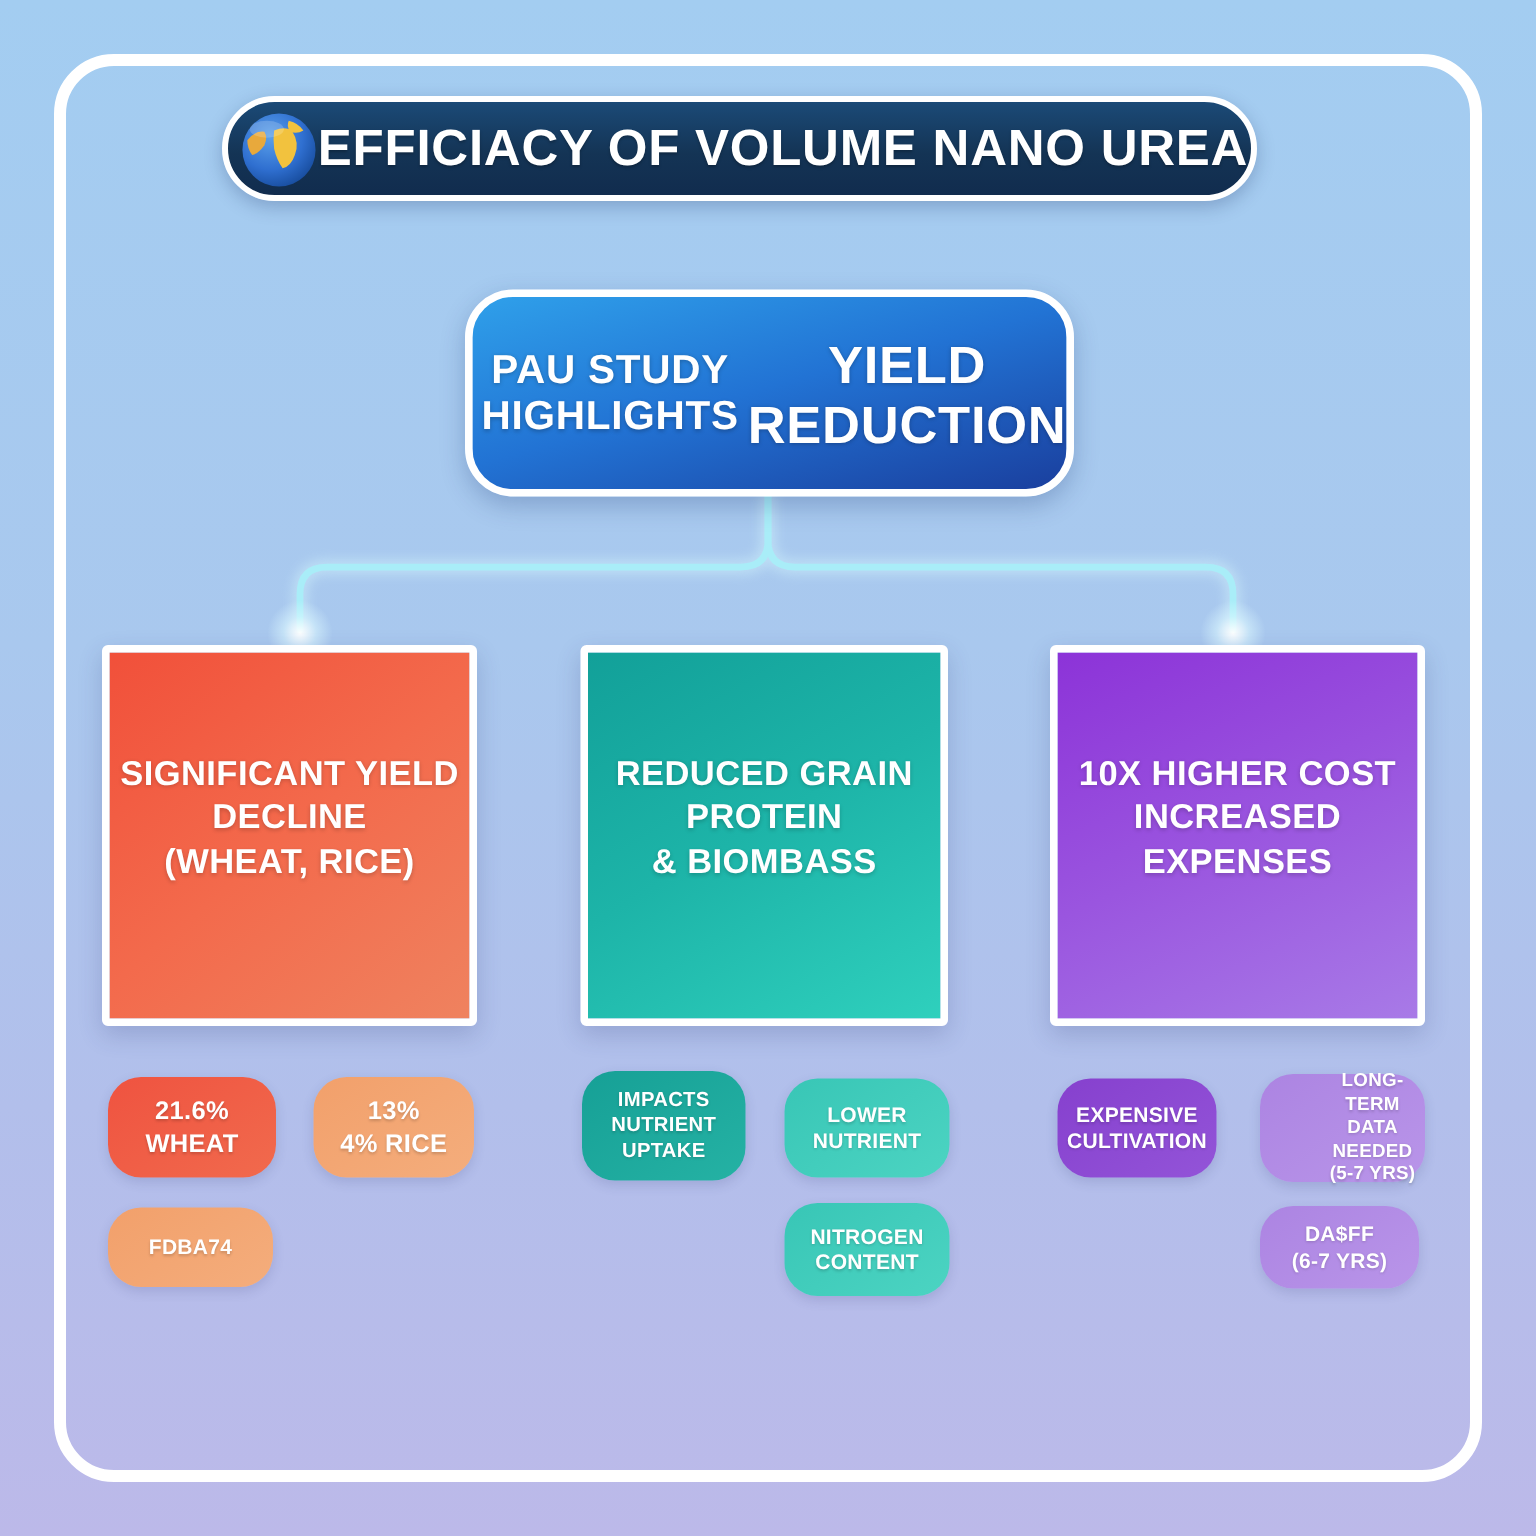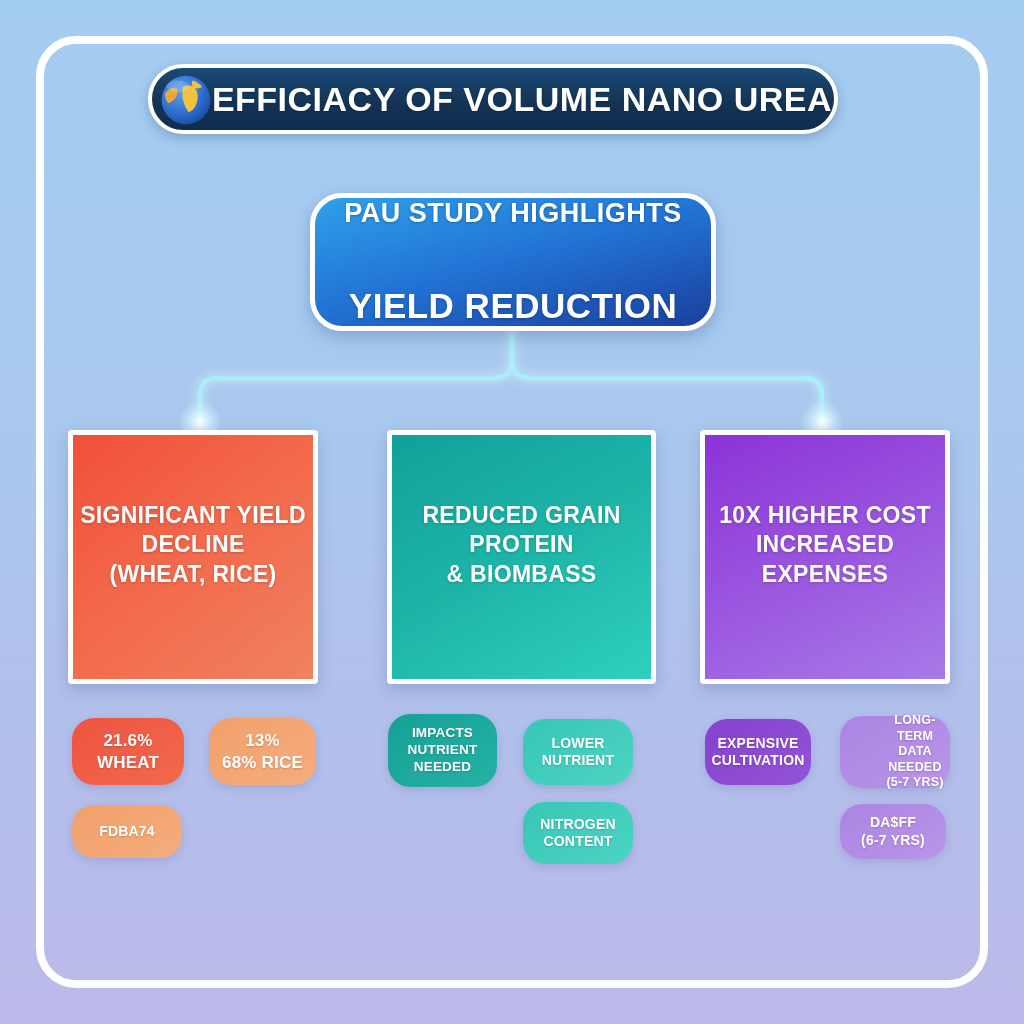--- a/index.html
+++ b/index.html
@@ -25,42 +25,42 @@
     color:#ffffff;font-weight:800;font-size:34px;letter-spacing:.5px;
     padding-left:58px;white-space:nowrap;
     text-shadow:0 1px 2px rgba(0,0,0,.25);
   }
   .globe{position:absolute;left:8px;top:6px;width:52px;height:52px;}
   
   .root-box{
     position:absolute;left:310px;top:193px;width:406px;height:138px;
     box-sizing:border-box;border:5px solid #ffffff;border-radius:32px;
     background:linear-gradient(165deg,#2fa0ea 0%,#2273d4 48%,#1a3f9e 100%);
-    display:flex;flex-direction:column;align-items:center;justify-content:space-between;
+    display:flex;flex-direction:row;align-items:center;justify-content:space-between;
     color:#fff;text-align:center;box-shadow:0 6px 16px rgba(25,50,110,.25);
   }
   .root-line1{font-size:27px;font-weight:800;letter-spacing:.5px;text-shadow:0 1px 3px rgba(0,0,0,.25);}
   .root-line2{font-size:35px;font-weight:800;letter-spacing:.5px;margin-top:4px;text-shadow:0 1px 3px rgba(0,0,0,.25);}
   
   .connectors{position:absolute;left:0;top:0;width:1024px;height:1024px;pointer-events:none;}
   .glow-dot{
     position:absolute;width:44px;height:44px;border-radius:50%;
     background:radial-gradient(circle,rgba(255,255,255,.95) 0%,rgba(220,248,255,.55) 35%,rgba(220,248,255,0) 70%);
     transform:translate(-50%,-50%);pointer-events:none;
   }
   
   .big-box{
     position:absolute;top:430px;height:254px;box-sizing:border-box;
     border:5px solid #ffffff;border-radius:4px;color:#fff;text-align:center;
     font-size:23px;font-weight:800;line-height:1.28;letter-spacing:.3px;
     padding-top:66px;text-shadow:0 1px 3px rgba(0,0,0,.2);
     box-shadow:0 6px 16px rgba(40,50,110,.2);
   }
   .big-orange{left:68px;width:250px;background:linear-gradient(140deg,#f1503a 0%,#f36a4c 50%,#ef825f 100%);}
-  .big-teal{left:387px;width:269px;background:linear-gradient(150deg,#12a099 0%,#1db4a8 48%,#2fd0bd 100%);}
+  .big-teal{left:387px;width:245px;background:linear-gradient(150deg,#12a099 0%,#1db4a8 48%,#2fd0bd 100%);}
   .big-purple{left:700px;width:250px;background:linear-gradient(155deg,#8c33d8 0%,#9a55df 50%,#a87ae7 100%);}
   
   .sb{
     position:absolute;box-sizing:border-box;border-radius:22px;color:#fff;
     display:flex;align-items:center;justify-content:center;text-align:center;
     font-weight:800;line-height:1.25;letter-spacing:.2px;
     text-shadow:0 1px 2px rgba(0,0,0,.18);box-shadow:0 3px 8px rgba(40,50,110,.15);
   }
   .pre{white-space:pre-line;}
   .orange-dark{background:linear-gradient(145deg,#ef5340 0%,#f16a4d 100%);}
@@ -124,26 +124,26 @@
 (WHEAT, RICE)</div>
   <div class="big-box big-teal pre">REDUCED GRAIN
 PROTEIN
 &amp; BIOMBASS</div>
   <div class="big-box big-purple pre">10X HIGHER COST
 INCREASED EXPENSES</div>
 
   <div class="sb orange-dark pre fs17" style="left:72px;top:718px;width:112px;height:67px;">21.6%
 WHEAT</div>
   <div class="sb orange-light pre fs17" style="left:209px;top:718px;width:107px;height:67px;">13%
-68% RICE</div>
+4% RICE</div>
   <div class="sb orange-light pre fs14" style="left:72px;top:805px;width:110px;height:53px;">FDBA74</div>
 
   <div class="sb teal-dark pre fs13" style="left:388px;top:714px;width:109px;height:73px;">IMPACTS
 NUTRIENT
-NEEDED</div>
+UPTAKE</div>
   <div class="sb teal-light pre fs14" style="left:523px;top:719px;width:110px;height:66px;">LOWER
 NUTRIENT</div>
   <div class="sb teal-light pre fs14" style="left:523px;top:802px;width:110px;height:62px;">NITROGEN
 CONTENT</div>
 
   <div class="sb purple-dark pre fs14" style="left:705px;top:719px;width:106px;height:66px;">EXPENSIVE
 CULTIVATION</div>
   <div class="sb purple-light pre fs12" style="left:840px;top:716px;width:110px;height:72px;">LONG-TERM
 DATA
 NEEDED (5-7 YRS)</div>

